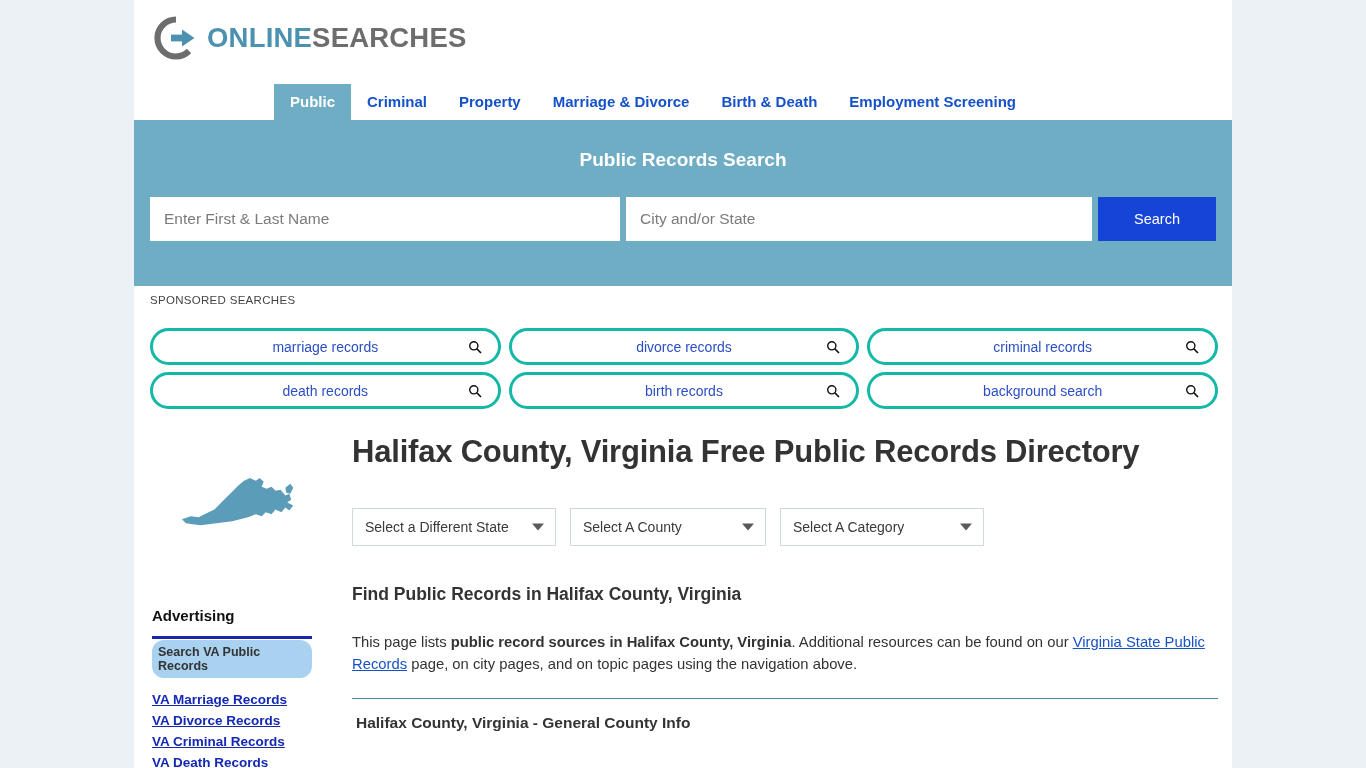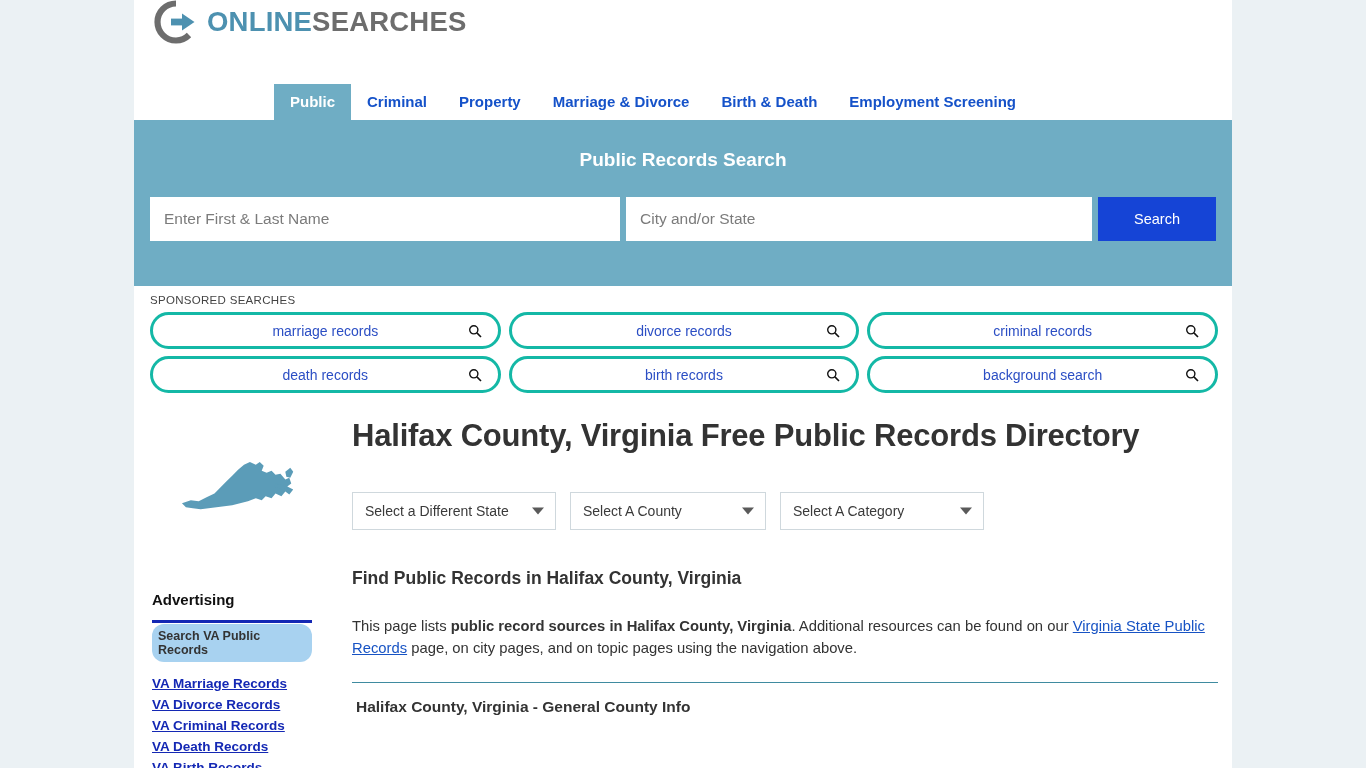--- a/index.html
+++ b/index.html
@@ -15,21 +15,21 @@
     width: 1366px; height: 768px;
   }
   .content {
     position: absolute;
     left: 134px; top: 0;
     width: 1098px; min-height: 768px;
     background: #ffffff;
   }
 
   
-  .logo-row { padding: 0 0 0 20px; height: 80px; }
+  .logo-row { padding: 16px 0 0 20px; height: 80px; }
   .logo { display: flex; align-items: center; gap: 9px; }
   .logo-mark { width: 44px; height: 44px; flex: 0 0 44px; }
   .logo-text {
     font-size: 27.5px; font-weight: bold; letter-spacing: .2px;
     line-height: 1;
   }
   .logo-online { color: #4d91b0; }
   .logo-searches { color: #6d6d6d; }
 
   
@@ -70,21 +70,21 @@
     width: 118px; border: none; cursor: pointer;
     background: #1544d6; color: #fff;
     font-family: "Liberation Sans", sans-serif;
     font-size: 14.5px;
   }
 
   
   .sponsored { padding: 8px 14px 6px 16px; }
   .sponsored-label {
     font-size: 11.5px; color: #444; letter-spacing: .3px;
-    margin-bottom: 6px;
+    margin-bottom: 22px;
   }
   .pill-grid {
     display: grid;
     grid-template-columns: repeat(3, 1fr);
     gap: 7px 8px;
   }
   .pill {
     height: 37px; border: 3px solid #14b8a6; border-radius: 19px;
     background: #fff; display: flex; align-items: center;
     justify-content: center; position: relative; cursor: pointer;

